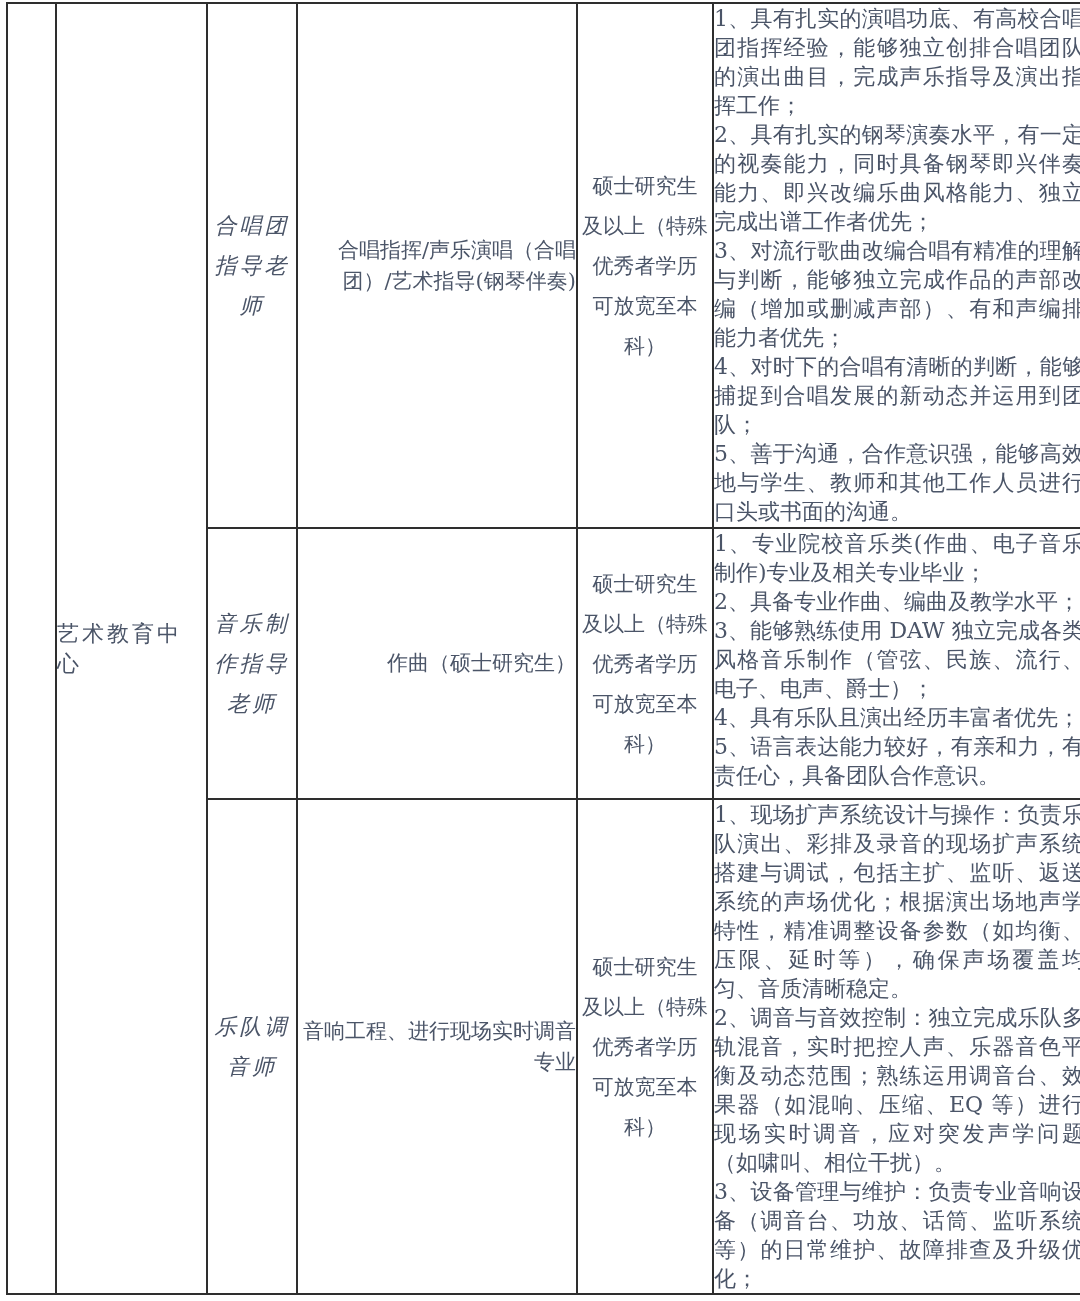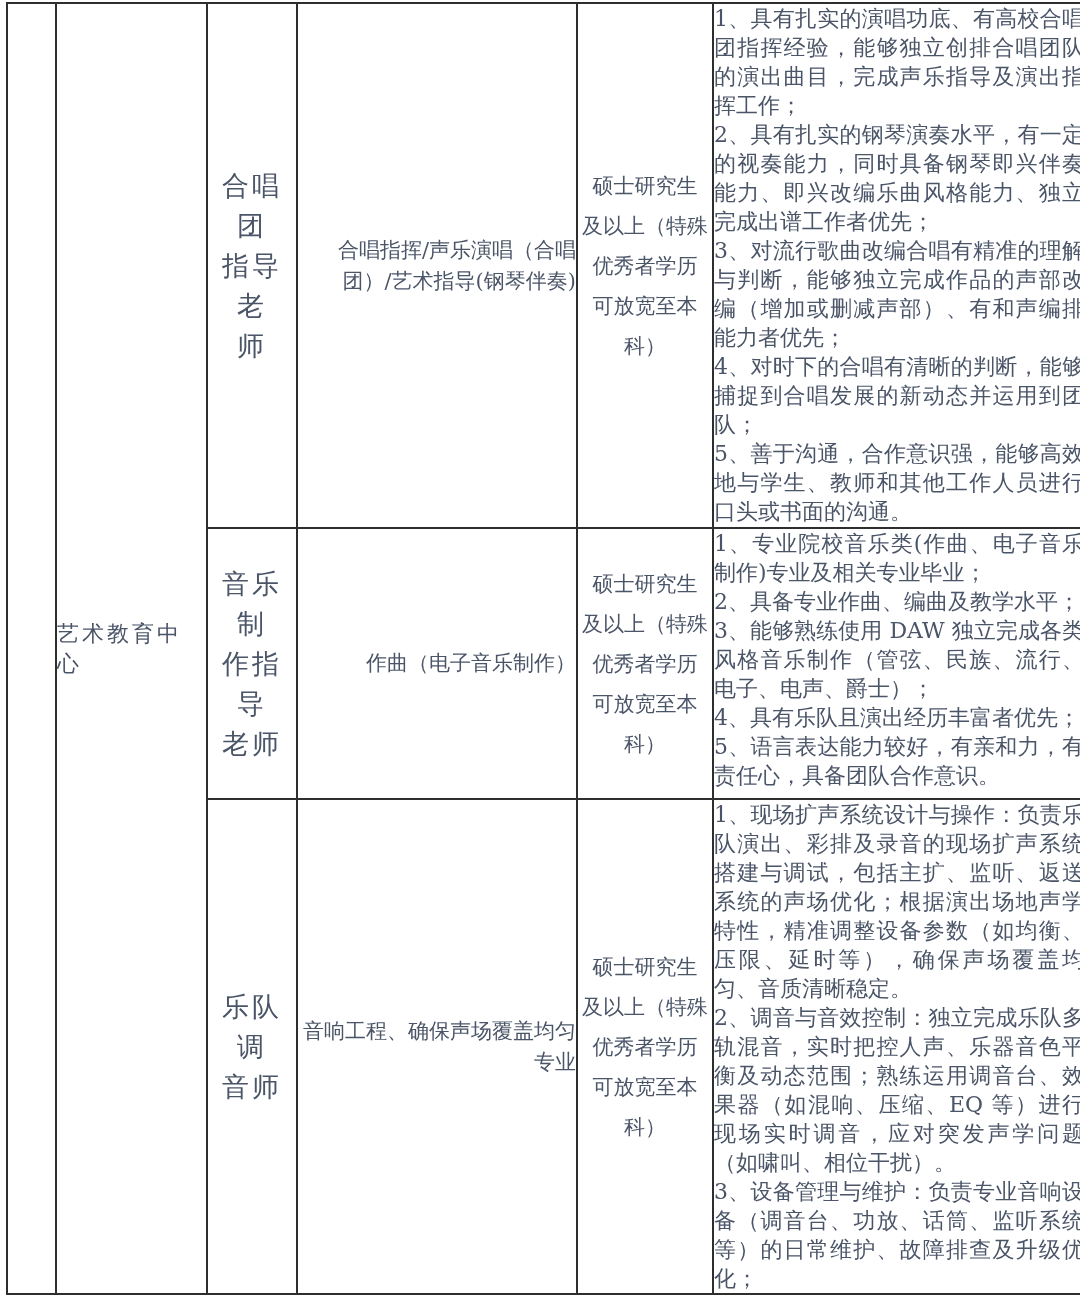--- a/index.html
+++ b/index.html
@@ -37,23 +37,24 @@
     text-align: left;
     vertical-align: middle;
     font-size: 22px;
     letter-spacing: 3px;
   }
   td.cell-pos {
     width: 88px;
     text-align: center;
     vertical-align: middle;
     white-space: pre-line;
-    font-size: 27px;
+    font-size: 22px;
     line-height: 40px;
     letter-spacing: 3px;
+    font-style: italic;
   }
   td.cell-major {
     width: 278px;
     text-align: right;
     vertical-align: middle;
     white-space: pre-line;
     font-size: 21px;
     line-height: 31px;
     padding: 0 6px;
   }
@@ -100,36 +101,36 @@
         <td class="cell-req">1、具有扎实的演唱功底、有高校合唱团指挥经验，能够独立创排合唱团队的演出曲目，完成声乐指导及演出指挥工作；
 2、具有扎实的钢琴演奏水平，有一定的视奏能力，同时具备钢琴即兴伴奏能力、即兴改编乐曲风格能力、独立完成出谱工作者优先；
 3、对流行歌曲改编合唱有精准的理解与判断，能够独立完成作品的声部改编（增加或删减声部）、有和声编排能力者优先；
 4、对时下的合唱有清晰的判断，能够捕捉到合唱发展的新动态并运用到团队；
 5、善于沟通，合作意识强，能够高效地与学生、教师和其他工作人员进行口头或书面的沟通。</td>
       </tr>
       <tr class="row-2">
         <td class="cell-pos">音乐制
 作指导
 老师</td>
-        <td class="cell-major">作曲（电子音乐制作）</td>
+        <td class="cell-major">作曲（硕士研究生）</td>
         <td class="cell-edu">硕士研究生
 及以上（特殊
 优秀者学历
 可放宽至本
 科）</td>
         <td class="cell-req">1、专业院校音乐类(作曲、电子音乐制作)专业及相关专业毕业；
 2、具备专业作曲、编曲及教学水平；
 3、能够熟练使用 DAW 独立完成各类风格音乐制作（管弦、民族、流行、电子、电声、爵士）；
 4、具有乐队且演出经历丰富者优先；
 5、语言表达能力较好，有亲和力，有责任心，具备团队合作意识。</td>
       </tr>
       <tr class="row-3">
         <td class="cell-pos">乐队调
 音师</td>
-        <td class="cell-major">音响工程、确保声场覆盖均匀
+        <td class="cell-major">音响工程、进行现场实时调音
 专业</td>
         <td class="cell-edu">硕士研究生
 及以上（特殊
 优秀者学历
 可放宽至本
 科）</td>
         <td class="cell-req">1、现场扩声系统设计与操作：负责乐队演出、彩排及录音的现场扩声系统搭建与调试，包括主扩、监听、返送系统的声场优化；根据演出场地声学特性，精准调整设备参数（如均衡、压限、延时等），确保声场覆盖均匀、音质清晰稳定。
 2、调音与音效控制：独立完成乐队多轨混音，实时把控人声、乐器音色平衡及动态范围；熟练运用调音台、效果器（如混响、压缩、EQ 等）进行现场实时调音，应对突发声学问题（如啸叫、相位干扰）。
 3、设备管理与维护：负责专业音响设备（调音台、功放、话筒、监听系统等）的日常维护、故障排查及升级优化；</td>
       </tr>

